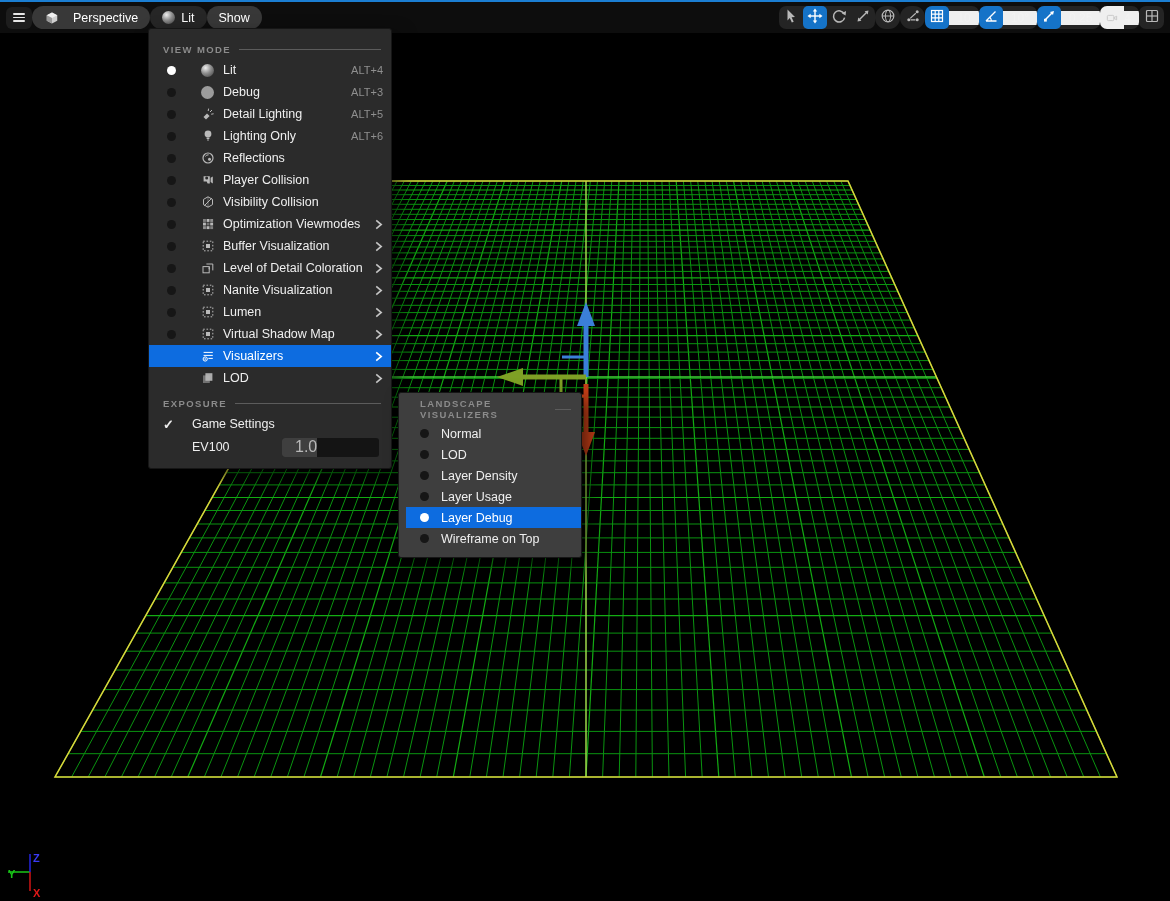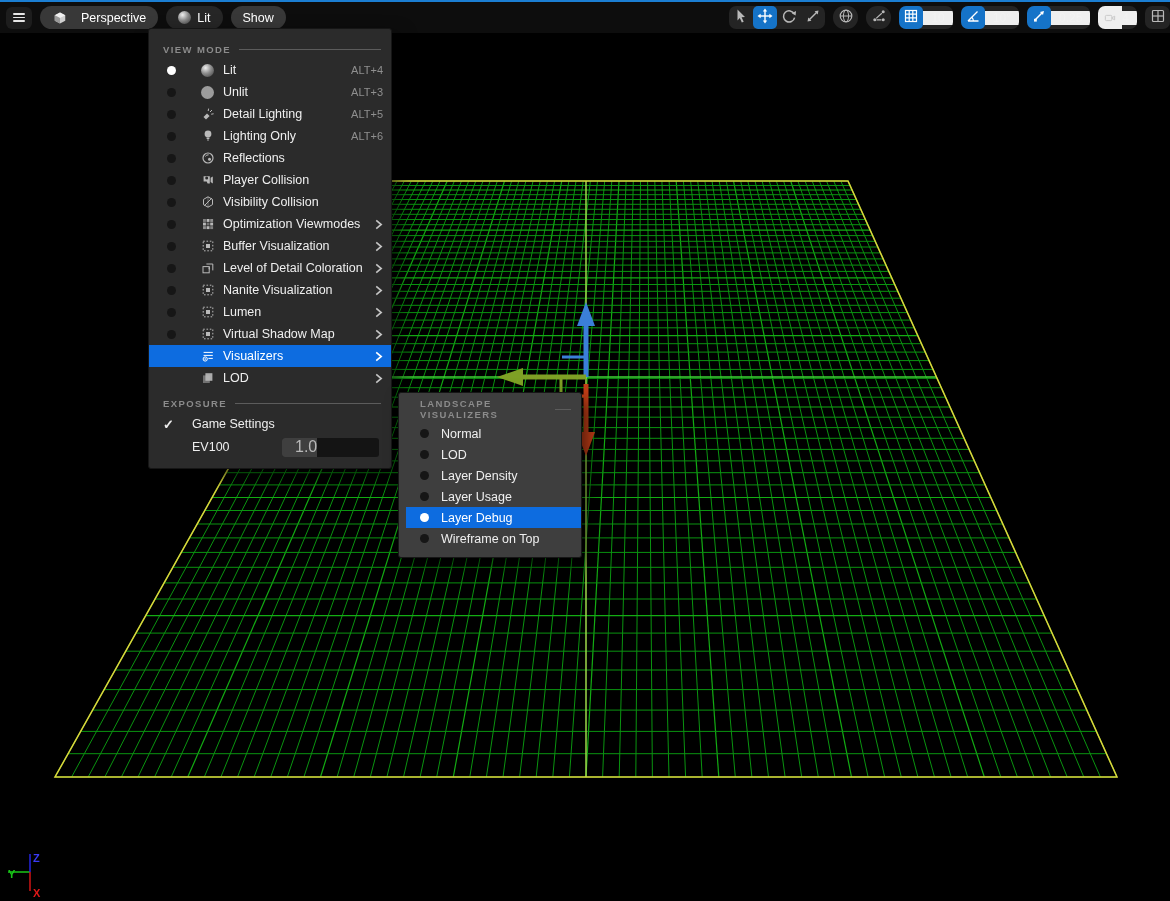--- a/index.html
+++ b/index.html
@@ -5,23 +5,23 @@
   html,body{margin:0;padding:0;background:#000;width:1170px;height:901px;overflow:hidden;
     font-family:"Liberation Sans", sans-serif; -webkit-font-smoothing:antialiased;}
   .stage{position:relative;width:1170px;height:901px;background:#000;}
 
   
   #world{position:absolute;left:0;top:0;z-index:1;}
 
   
   .toolbar{position:absolute;left:0;top:0;width:1170px;height:31px;z-index:5;
     background:#0d0d0d;border-top:2px solid #1b7ed2;display:flex;align-items:center;justify-content:space-between;}
-  .tb-left,.tb-right{display:flex;align-items:center;gap:8px;}
+  .tb-left,.tb-right{display:flex;align-items:center;}
   .tb-left{padding-left:6px;}
-  .tb-right{padding-right:0;}
+  .tb-right{padding-right:6px;}
   button{font-family:inherit;border:none;outline:none;cursor:default;}
   .tb-icon-btn{width:26px;height:22px;background:#1d1d1d;border-radius:6px;display:flex;align-items:center;justify-content:center;color:#e6e6e6;}
   .burger i{display:block;width:12px;height:1.6px;background:#e6e6e6;margin:2px 0;border-radius:1px;}
   .pill{height:23px;background:#383838;border-radius:12px;color:#fff;font-size:12.5px;
     display:flex;align-items:center;gap:6px;padding:0 12px;}
   .pill.darker{background:#262626;}
   .ic-sph{display:inline-block;width:13px;height:13px;border-radius:50%;}
   .ic-sph.lit{background:radial-gradient(circle at 35% 30%, #efefef, #8d8d8d 45%, #474747 90%);}
   .ic-sph.unlit{background:#9c9c9c;}
   .tb-group{height:23px;background:#242424;border-radius:7px;display:flex;align-items:center;}
@@ -377,21 +377,21 @@
         <span class="lbl">Lit</span>
         <span class="right">
           <span class="sc">ALT+4</span>
         </span>
       </div>
       <div class="mi">
         <span class="radio"></span>
         <span class="mic">
           <span class="ic-sph unlit" style="width:13px;height:13px"></span>
         </span>
-        <span class="lbl">Unlit</span>
+        <span class="lbl">Debug</span>
         <span class="right">
           <span class="sc">ALT+3</span>
         </span>
       </div>
       <div class="mi">
         <span class="radio"></span>
         <span class="mic">
           <svg viewBox="0 0 14 14">
             <path d="M2.5 10 L6 6.5 L8.6 9.1 L5 12.5 Z" fill="currentColor"></path>
             <g stroke="currentColor">

